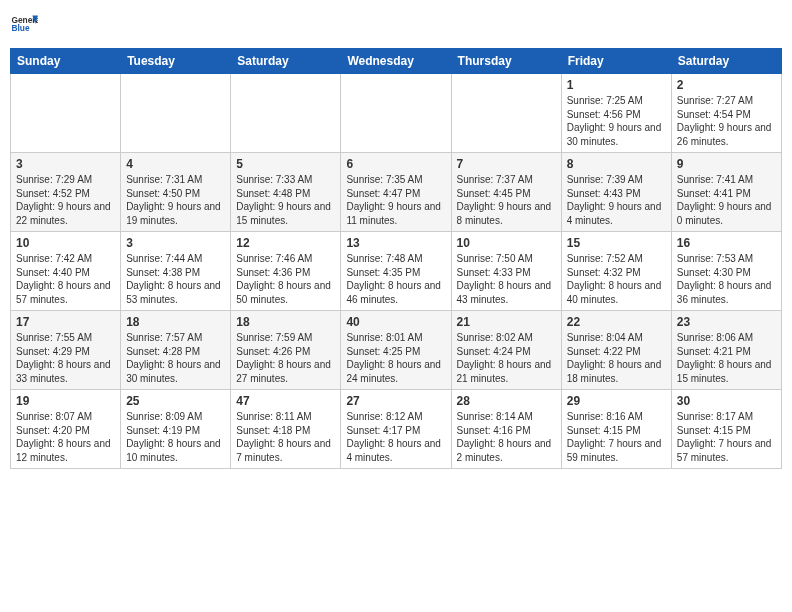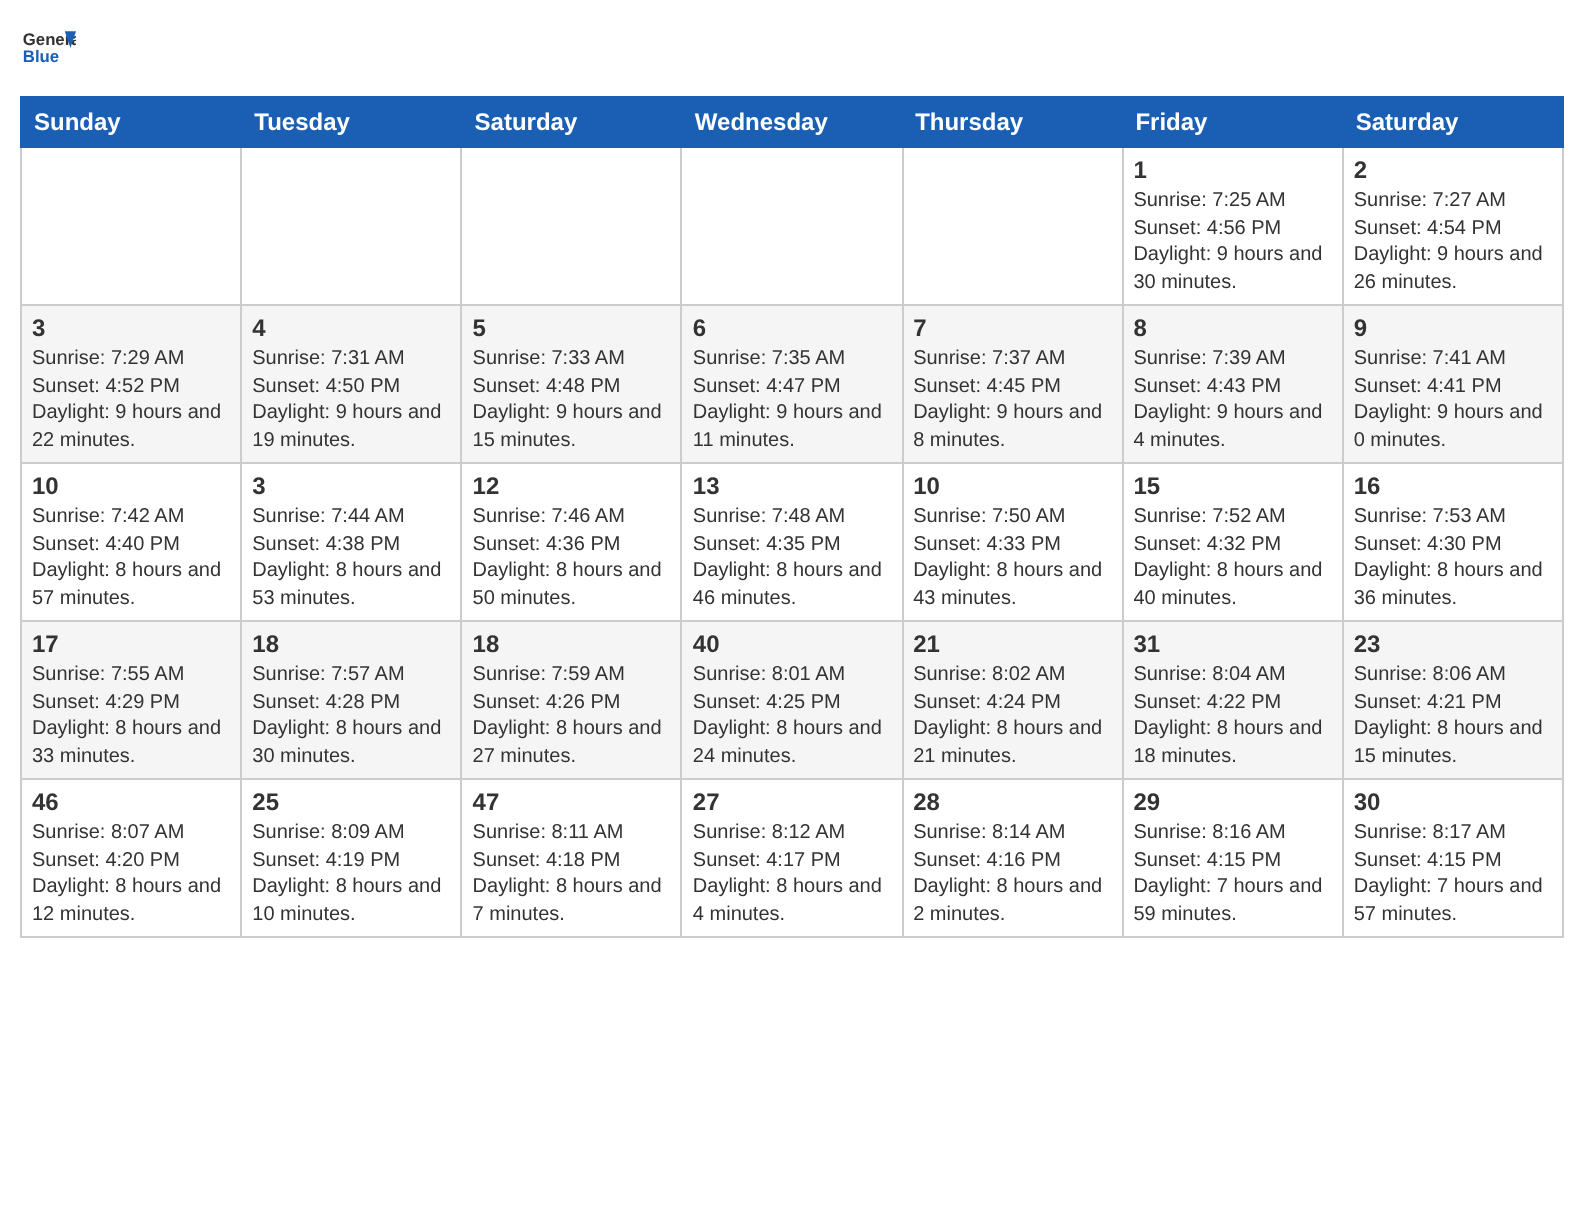--- a/index.html
+++ b/index.html
@@ -196,31 +196,31 @@
         </td>
         <td>
           <span class="day-number">40</span>
           <div class="day-info">Sunrise: 8:01 AM<br>Sunset: 4:25 PM<br>Daylight: 8 hours and 24 minutes.</div>
         </td>
         <td>
           <span class="day-number">21</span>
           <div class="day-info">Sunrise: 8:02 AM<br>Sunset: 4:24 PM<br>Daylight: 8 hours and 21 minutes.</div>
         </td>
         <td>
-          <span class="day-number">31</span>
+          <span class="day-number">22</span>
           <div class="day-info">Sunrise: 8:04 AM<br>Sunset: 4:22 PM<br>Daylight: 8 hours and 18 minutes.</div>
         </td>
         <td>
           <span class="day-number">23</span>
           <div class="day-info">Sunrise: 8:06 AM<br>Sunset: 4:21 PM<br>Daylight: 8 hours and 15 minutes.</div>
         </td>
       </tr>
       <tr>
         <td>
-          <span class="day-number">46</span>
+          <span class="day-number">19</span>
           <div class="day-info">Sunrise: 8:07 AM<br>Sunset: 4:20 PM<br>Daylight: 8 hours and 12 minutes.</div>
         </td>
         <td>
           <span class="day-number">25</span>
           <div class="day-info">Sunrise: 8:09 AM<br>Sunset: 4:19 PM<br>Daylight: 8 hours and 10 minutes.</div>
         </td>
         <td>
           <span class="day-number">47</span>
           <div class="day-info">Sunrise: 8:11 AM<br>Sunset: 4:18 PM<br>Daylight: 8 hours and 7 minutes.</div>
         </td>

